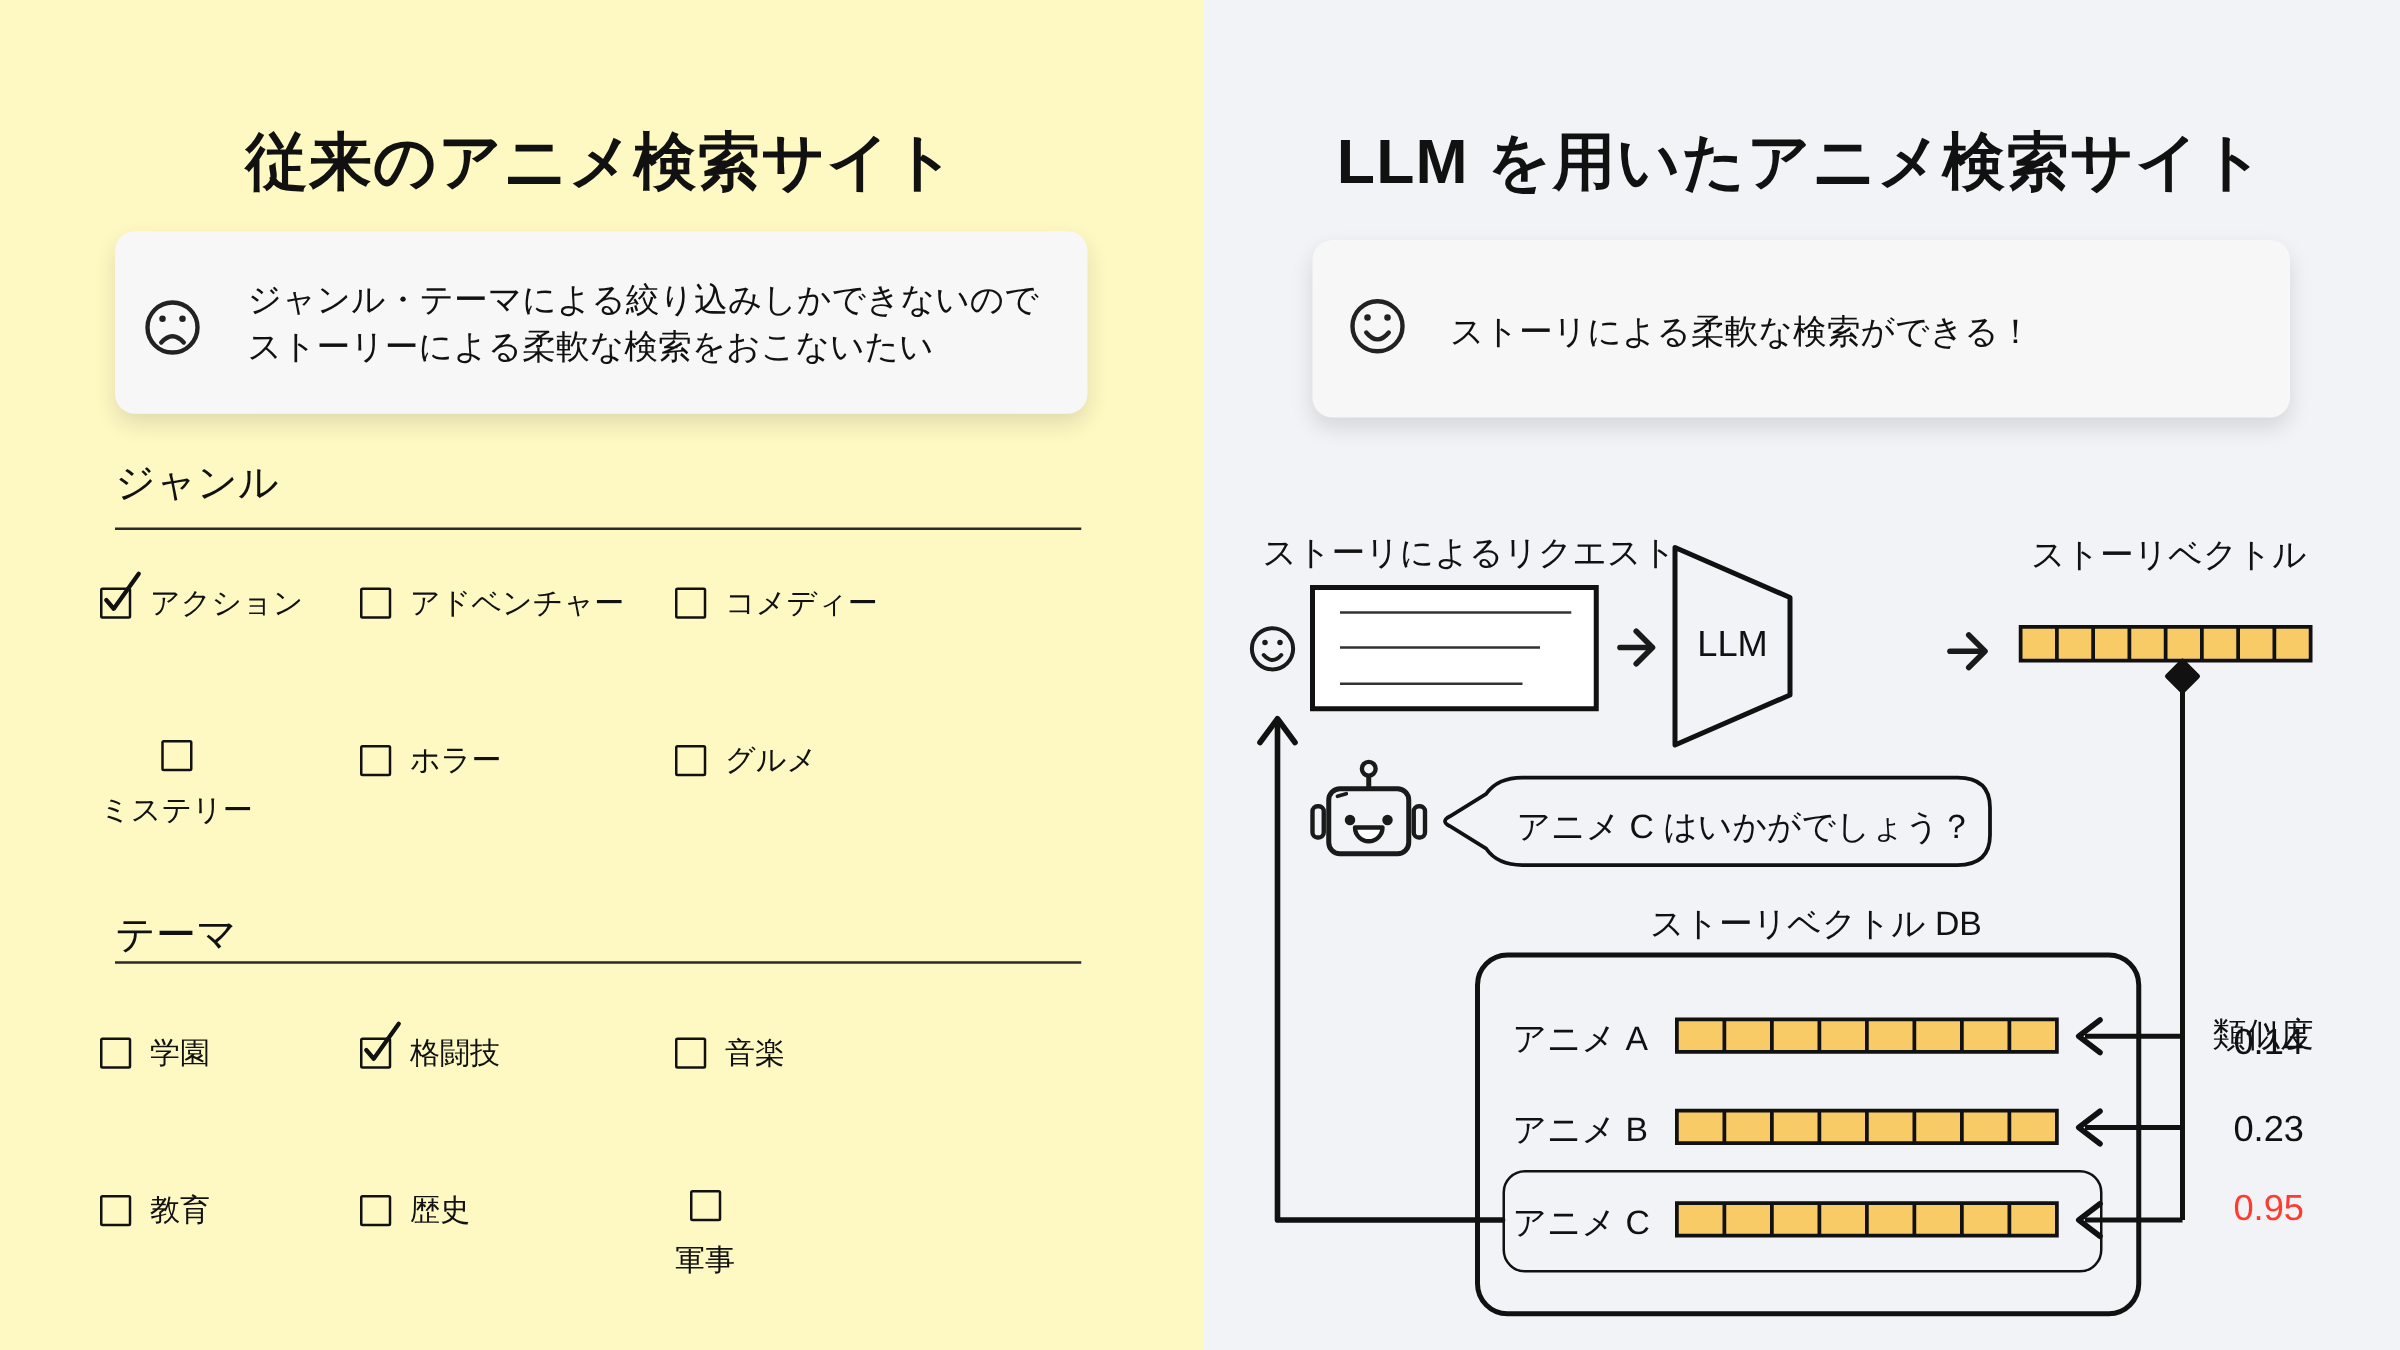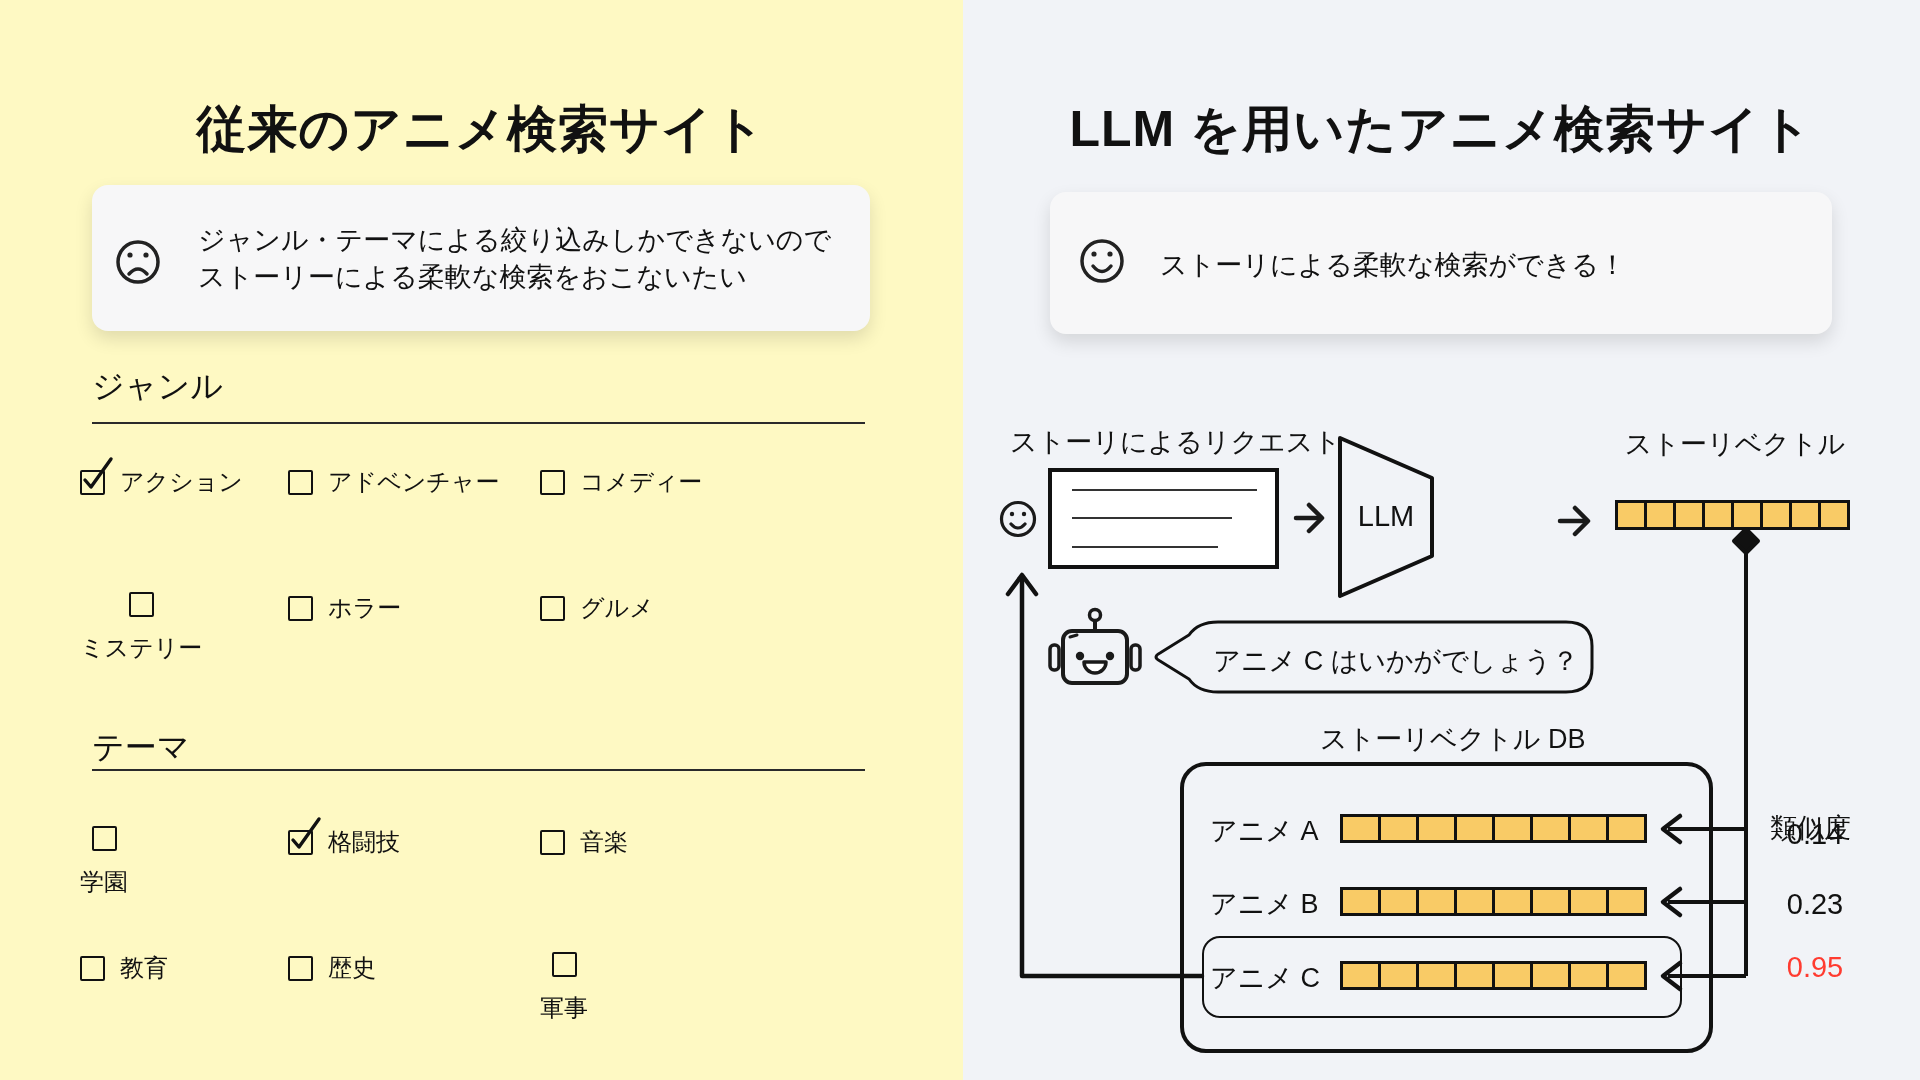--- a/index.html
+++ b/index.html
@@ -105,21 +105,21 @@
     <span class="label">ホラー</span>
   </div>
   <div class="abs opt" style="left:540px;top:592px;">
     <span class="cb"></span>
     <span class="label">グルメ</span>
   </div>
 
   <div id="theme-heading" class="abs section-heading">テーマ</div>
   <div id="theme-rule" class="abs rule"></div>
 
-  <div class="abs opt" style="left:80px;top:826px;flex-direction:column;">
+  <div class="abs opt" style="left:80px;top:826px;">
     <span class="cb"></span>
     <span class="label">学園</span>
   </div>
   <div class="abs opt" style="left:288px;top:826px;">
     <span class="cb">
         <svg viewBox="0 0 34 36">
           <polyline points="5,24 11,31 31,3" fill="none" stroke="#111" stroke-width="3.4" stroke-linecap="round" stroke-linejoin="round"></polyline>
         </svg>
       </span>
     <span class="label">格闘技</span>

